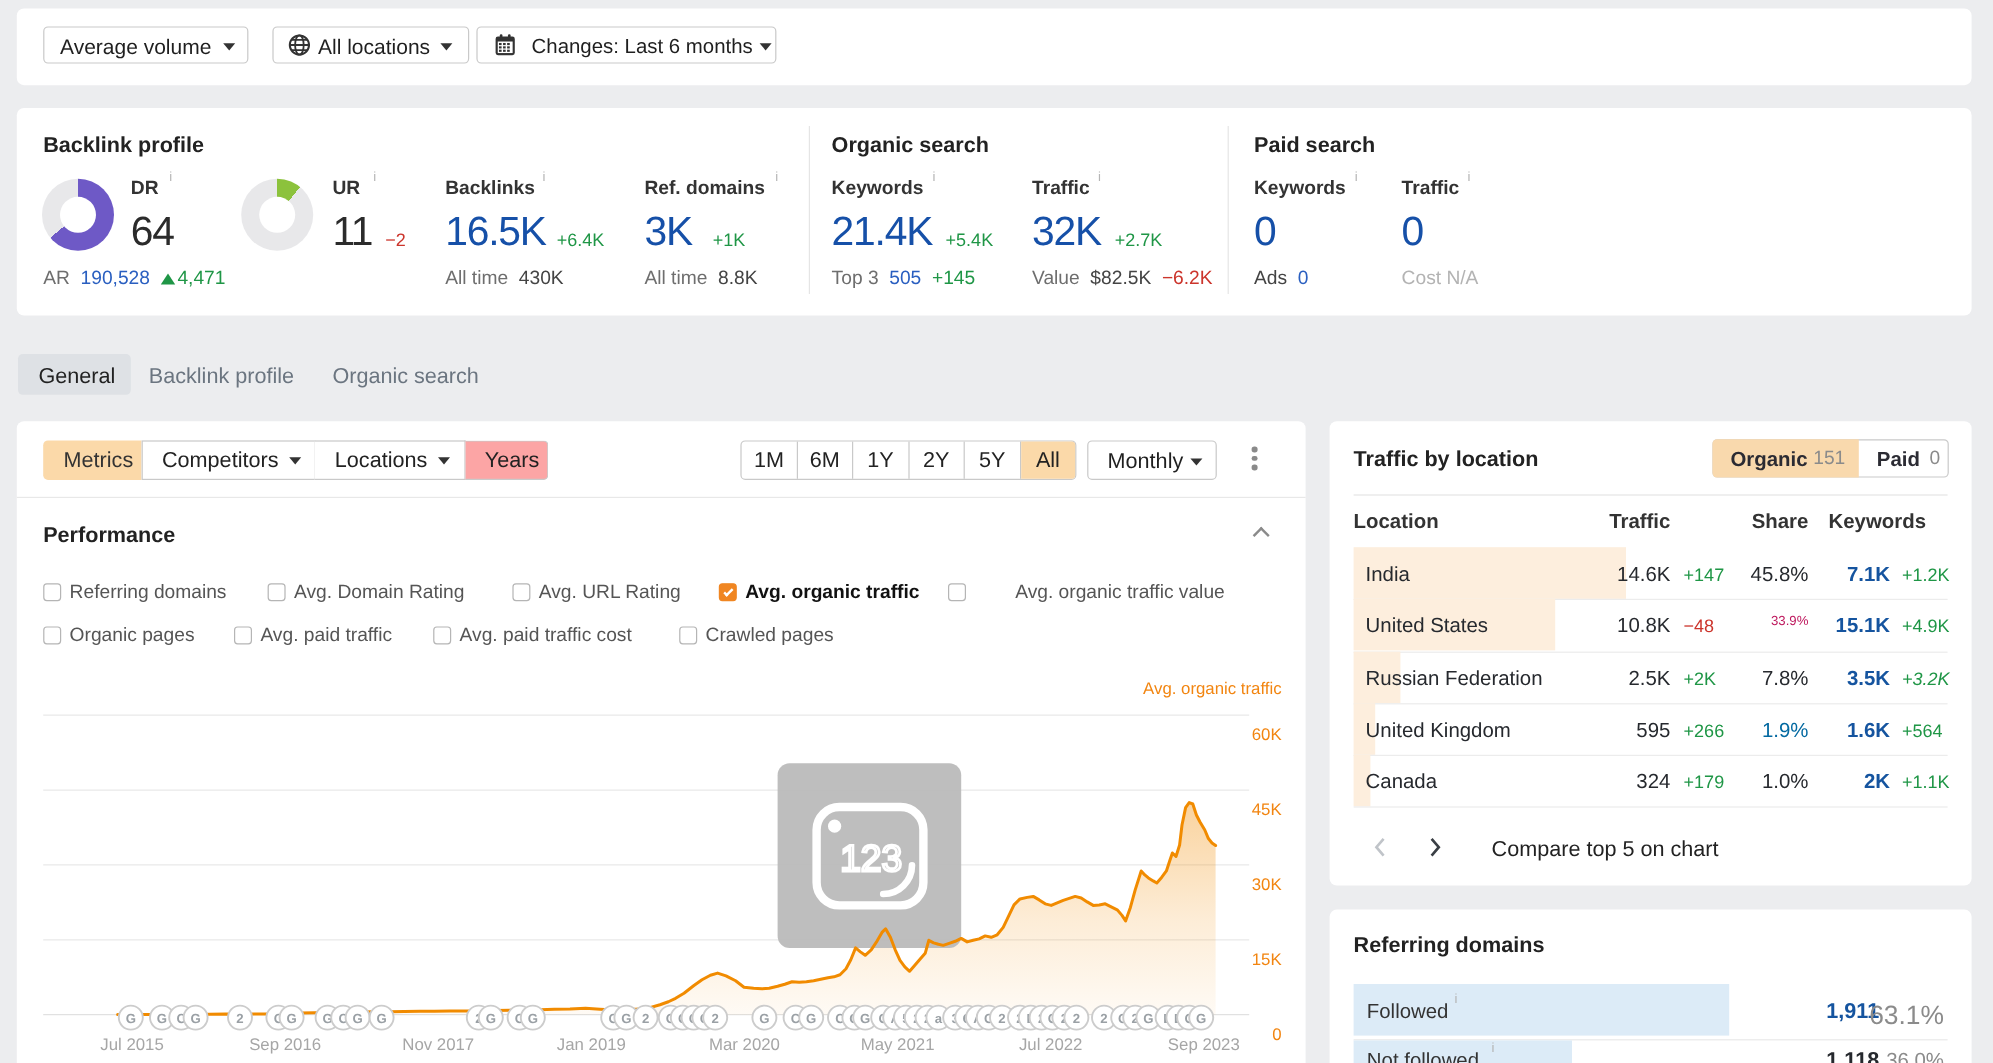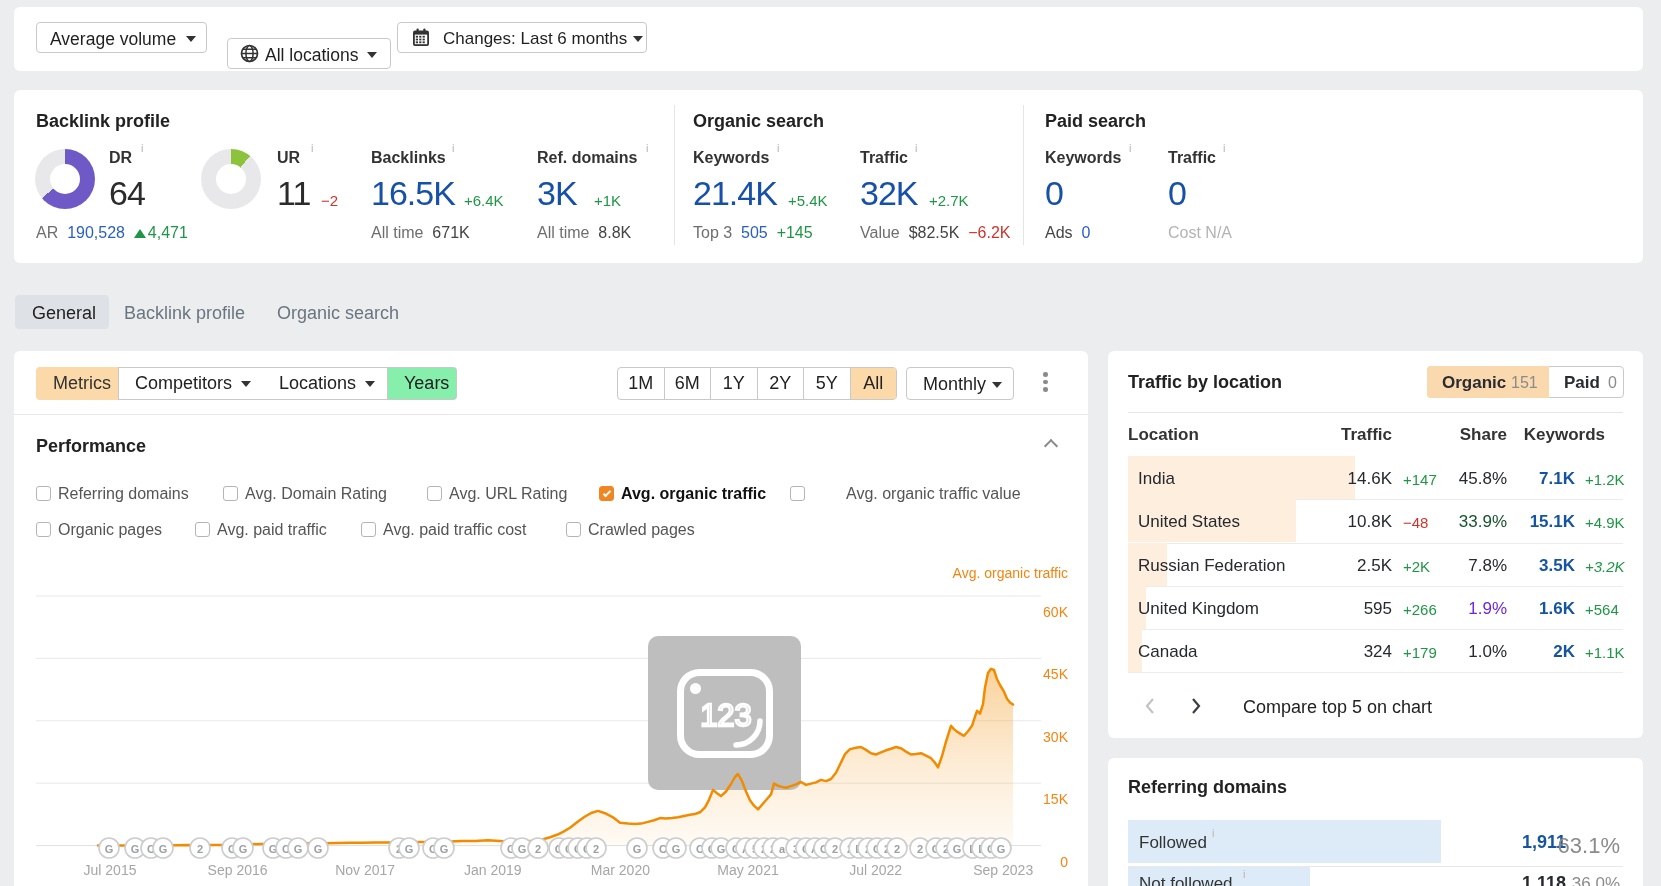--- a/index.html
+++ b/index.html
@@ -25,21 +25,21 @@
 .donut::after { content:""; position:absolute; left:15px; top:15px; width:30px; height:30px; border-radius:50%; background:#fff; }
 </style>
 </head>
 <body>
 
 <div class="panel" style="left:14px; top:7px; width:1629px; height:64px;"></div>
 <div class="btn" style="left:36px; top:22px; width:171px; height:31px;">
   <span class="abs" style="left:13px; top:6px; font-size:17.5px;">Average volume</span>
   <span class="caret abs" style="left:149px; top:13px;"></span>
 </div>
-<div class="btn" style="left:227px; top:38px; width:164px; height:31px;">
+<div class="btn" style="left:227px; top:22px; width:164px; height:31px;">
   <svg class="abs" style="left:12px; top:5px;" width="19" height="19" viewBox="0 0 19 19">
       <circle cx="9.5" cy="9.5" r="8" fill="none" stroke="#333" stroke-width="1.7"></circle>
       <ellipse cx="9.5" cy="9.5" rx="3.6" ry="8" fill="none" stroke="#333" stroke-width="1.5"></ellipse>
       <path d="M1.5 9.5h16M2.6 5.2h13.8M2.6 13.8h13.8" stroke="#333" stroke-width="1.5" fill="none"></path>
     </svg>
   <span class="abs" style="left:37px; top:6px; font-size:17.5px;">All locations</span>
   <span class="caret abs" style="left:139px; top:13px;"></span>
 </div>
 <div class="btn" style="left:397px; top:22px; width:250px; height:31px;">
   <svg class="abs" style="left:14px; top:5px;" width="18" height="19" viewBox="0 0 18 19">
@@ -75,21 +75,21 @@
 <div class="donut" style="left:201px; top:149px; background:conic-gradient(#8cc23c 0deg 39.6deg, #e8e8ea 39.6deg 360deg);"></div>
 <div class="abs lbl" style="left:277px; top:149px;">UR</div>
 <span class="info" style="left:311px; top:142px;">i</span>
 <div class="abs" style="left:277px; top:174px; font-size:34px; color:#2b2b2b; letter-spacing:-1px;">11</div>
 <div class="abs red" style="left:321px; top:192px; font-size:15px;">−2</div>
 
 <div class="abs lbl" style="left:371px; top:149px;">Backlinks</div>
 <span class="info" style="left:452px; top:142px;">i</span>
 <div class="abs big" style="left:371px; top:174px;">16.5K</div>
 <div class="abs chg" style="left:464px; top:192px;">+6.4K</div>
-<div class="abs" style="left:371px; top:224px; font-size:16px;"><span class="sub">All time</span>&nbsp; <span class="subv">671K</span></div>
+<div class="abs" style="left:371px; top:224px; font-size:16px;"><span class="sub">All time</span>&nbsp; <span class="subv">430K</span></div>
 
 <div class="abs lbl" style="left:537px; top:149px;">Ref. domains</div>
 <span class="info" style="left:646px; top:142px;">i</span>
 <div class="abs big" style="left:537px; top:174px;">3K</div>
 <div class="abs chg" style="left:594px; top:192px;">+1K</div>
 <div class="abs" style="left:537px; top:224px; font-size:16px;"><span class="sub">All time</span>&nbsp; <span class="subv">8.8K</span></div>
 
 <div class="abs" style="left:674px; top:105px; width:1px; height:140px; background:#e5e5e5;"></div>
 <div class="abs hd" style="left:693px; top:111px;">Organic search</div>
 <div class="abs lbl" style="left:693px; top:149px;">Keywords</div>
@@ -127,21 +127,21 @@
     <span class="abs" style="left:17px; top:6px;">Metrics</span>
   </div>
 <div class="abs" style="left:118px; top:367px; width:145px; height:33px; background:#fff; border:1px solid #c9c9c9; font-size:18px;">
     <span class="abs" style="left:16px; top:5px;">Competitors</span>
     <span class="caret abs" style="left:122px; top:13px;"></span>
   </div>
 <div class="abs" style="left:262px; top:367px; width:126px; height:33px; background:#fff; border:1px solid #c9c9c9; border-left:none; font-size:18px;">
     <span class="abs" style="left:17px; top:5px;">Locations</span>
     <span class="caret abs" style="left:103px; top:13px;"></span>
   </div>
-<div class="abs" style="left:388px; top:367px; width:69px; height:33px; background:#86efac; border:1px solid #c9c9c9; border-left:none; border-radius:0 4px 4px 0; font-size:18px;">
+<div class="abs" style="left:388px; top:367px; width:69px; height:33px; background:#fca5a5; border:1px solid #c9c9c9; border-left:none; border-radius:0 4px 4px 0; font-size:18px;">
     <span class="abs" style="left:16px; top:5px;">Years</span>
   </div>
 
 <div class="abs" style="left:617px; top:367px; width:280px; height:33px; border:1px solid #c9c9c9; border-radius:4px; display:flex; font-size:18px;">
   <div style="flex:1; border-right:1px solid #c9c9c9; text-align:center; line-height:31px;">1M</div>
   <div style="flex:1; border-right:1px solid #c9c9c9; text-align:center; line-height:31px;">6M</div>
   <div style="flex:1; border-right:1px solid #c9c9c9; text-align:center; line-height:31px;">1Y</div>
   <div style="flex:1; border-right:1px solid #c9c9c9; text-align:center; line-height:31px;">2Y</div>
   <div style="flex:1; border-right:1px solid #c9c9c9; text-align:center; line-height:31px;">5Y</div>
   <div style="flex:1; text-align:center; line-height:31px; background:#fbd9a9; border-radius:0 3px 3px 0;">All</div>
@@ -463,37 +463,37 @@
 <div class="abs" style="left:1292px; top:469px; width:100px; text-align:right; font-size:17px; color:#26292e;">14.6K</div>
 <div class="abs grn" style="left:1403px; top:471px; font-size:15px;">+147</div>
 <div class="abs" style="left:1407px; top:469px; width:100px; text-align:right; font-size:17px; color:#26292e;">45.8%</div>
 <div class="abs" style="left:1475px; top:469px; width:100px; text-align:right; font-size:17px; font-weight:bold; color:#15549f;">7.1K</div>
 <div class="abs grn" style="left:1585px; top:471px; font-size:15px;">+1.2K</div>
 <div class="abs" style="left:1128px; top:499px; width:495px; height:1px; background:#ececec;"></div>
 <div class="abs" style="left:1128px; top:499px; width:168px; height:43px; background:#fdeedd;"></div>
 <div class="abs" style="left:1138px; top:512px; font-size:17px; color:#26292e;">United States</div>
 <div class="abs" style="left:1292px; top:512px; width:100px; text-align:right; font-size:17px; color:#26292e;">10.8K</div>
 <div class="abs red" style="left:1403px; top:514px; font-size:15px;">−48</div>
-<div class="abs" style="left:1407px; top:512px; width:100px; text-align:right; font-size:17px; color:#14532d;">33.9%</div>
+<div class="abs" style="left:1407px; top:512px; width:100px; text-align:right; font-size:11px; color:#be185d;">33.9%</div>
 <div class="abs" style="left:1475px; top:512px; width:100px; text-align:right; font-size:17px; font-weight:bold; color:#15549f;">15.1K</div>
 <div class="abs grn" style="left:1585px; top:514px; font-size:15px;">+4.9K</div>
 <div class="abs" style="left:1128px; top:543px; width:495px; height:1px; background:#ececec;"></div>
 <div class="abs" style="left:1128px; top:543px; width:39px; height:43px; background:#fdeedd;"></div>
 <div class="abs" style="left:1138px; top:556px; font-size:17px; color:#26292e;">Russian Federation</div>
 <div class="abs" style="left:1292px; top:556px; width:100px; text-align:right; font-size:17px; color:#26292e;">2.5K</div>
 <div class="abs grn" style="left:1403px; top:558px; font-size:15px;">+2K</div>
 <div class="abs" style="left:1407px; top:556px; width:100px; text-align:right; font-size:17px; color:#26292e;">7.8%</div>
 <div class="abs" style="left:1475px; top:556px; width:100px; text-align:right; font-size:17px; font-weight:bold; color:#15549f;">3.5K</div>
 <div class="abs grn" style="left:1585px; top:558px; font-size:15px;font-style:italic;">+3.2K</div>
 <div class="abs" style="left:1128px; top:586px; width:495px; height:1px; background:#ececec;"></div>
 <div class="abs" style="left:1128px; top:586px; width:18px; height:43px; background:#fdeedd;"></div>
 <div class="abs" style="left:1138px; top:599px; font-size:17px; color:#26292e;">United Kingdom</div>
 <div class="abs" style="left:1292px; top:599px; width:100px; text-align:right; font-size:17px; color:#26292e;">595</div>
 <div class="abs grn" style="left:1403px; top:601px; font-size:15px;">+266</div>
-<div class="abs" style="left:1407px; top:599px; width:100px; text-align:right; font-size:17px; color:#6d28d9;">1.9%</div>
+<div class="abs" style="left:1407px; top:599px; width:100px; text-align:right; font-size:17px; color:#0369a1;">1.9%</div>
 <div class="abs" style="left:1475px; top:599px; width:100px; text-align:right; font-size:17px; font-weight:bold; color:#15549f;">1.6K</div>
 <div class="abs grn" style="left:1585px; top:601px; font-size:15px;">+564</div>
 <div class="abs" style="left:1128px; top:629px; width:495px; height:1px; background:#ececec;"></div>
 <div class="abs" style="left:1128px; top:629px; width:14px; height:43px; background:#fdeedd;"></div>
 <div class="abs" style="left:1138px; top:642px; font-size:17px; color:#26292e;">Canada</div>
 <div class="abs" style="left:1292px; top:642px; width:100px; text-align:right; font-size:17px; color:#26292e;">324</div>
 <div class="abs grn" style="left:1403px; top:644px; font-size:15px;">+179</div>
 <div class="abs" style="left:1407px; top:642px; width:100px; text-align:right; font-size:17px; color:#26292e;">1.0%</div>
 <div class="abs" style="left:1475px; top:642px; width:100px; text-align:right; font-size:17px; font-weight:bold; color:#15549f;">2K</div>
 <div class="abs grn" style="left:1585px; top:644px; font-size:15px;">+1.1K</div>

